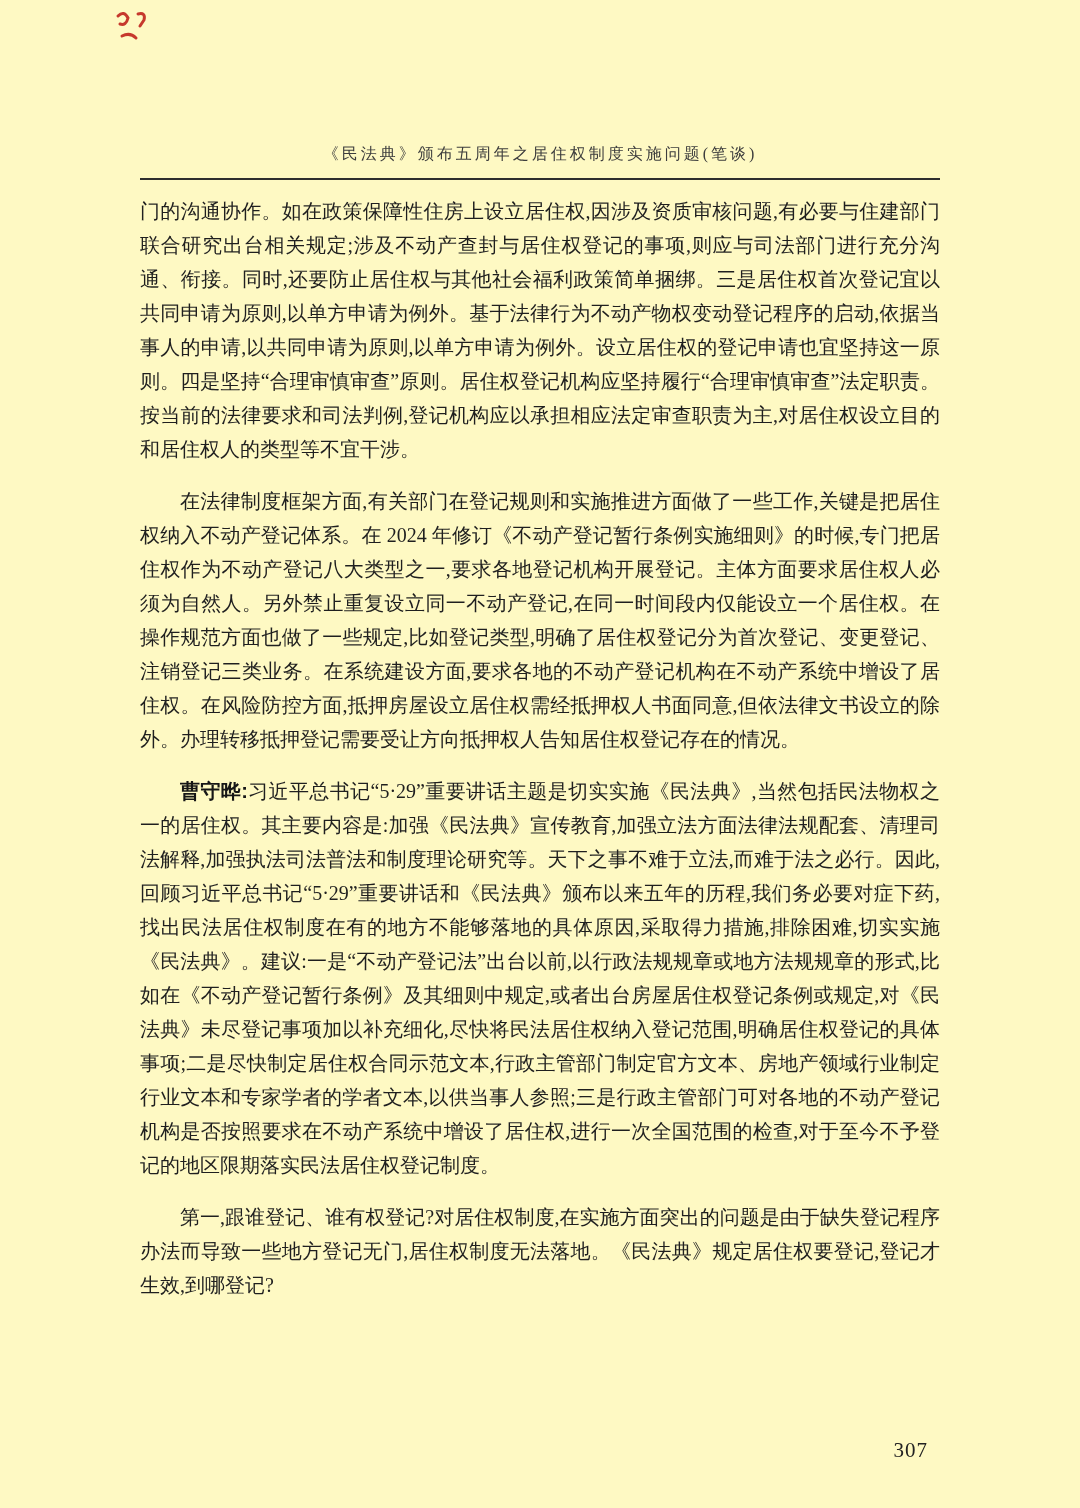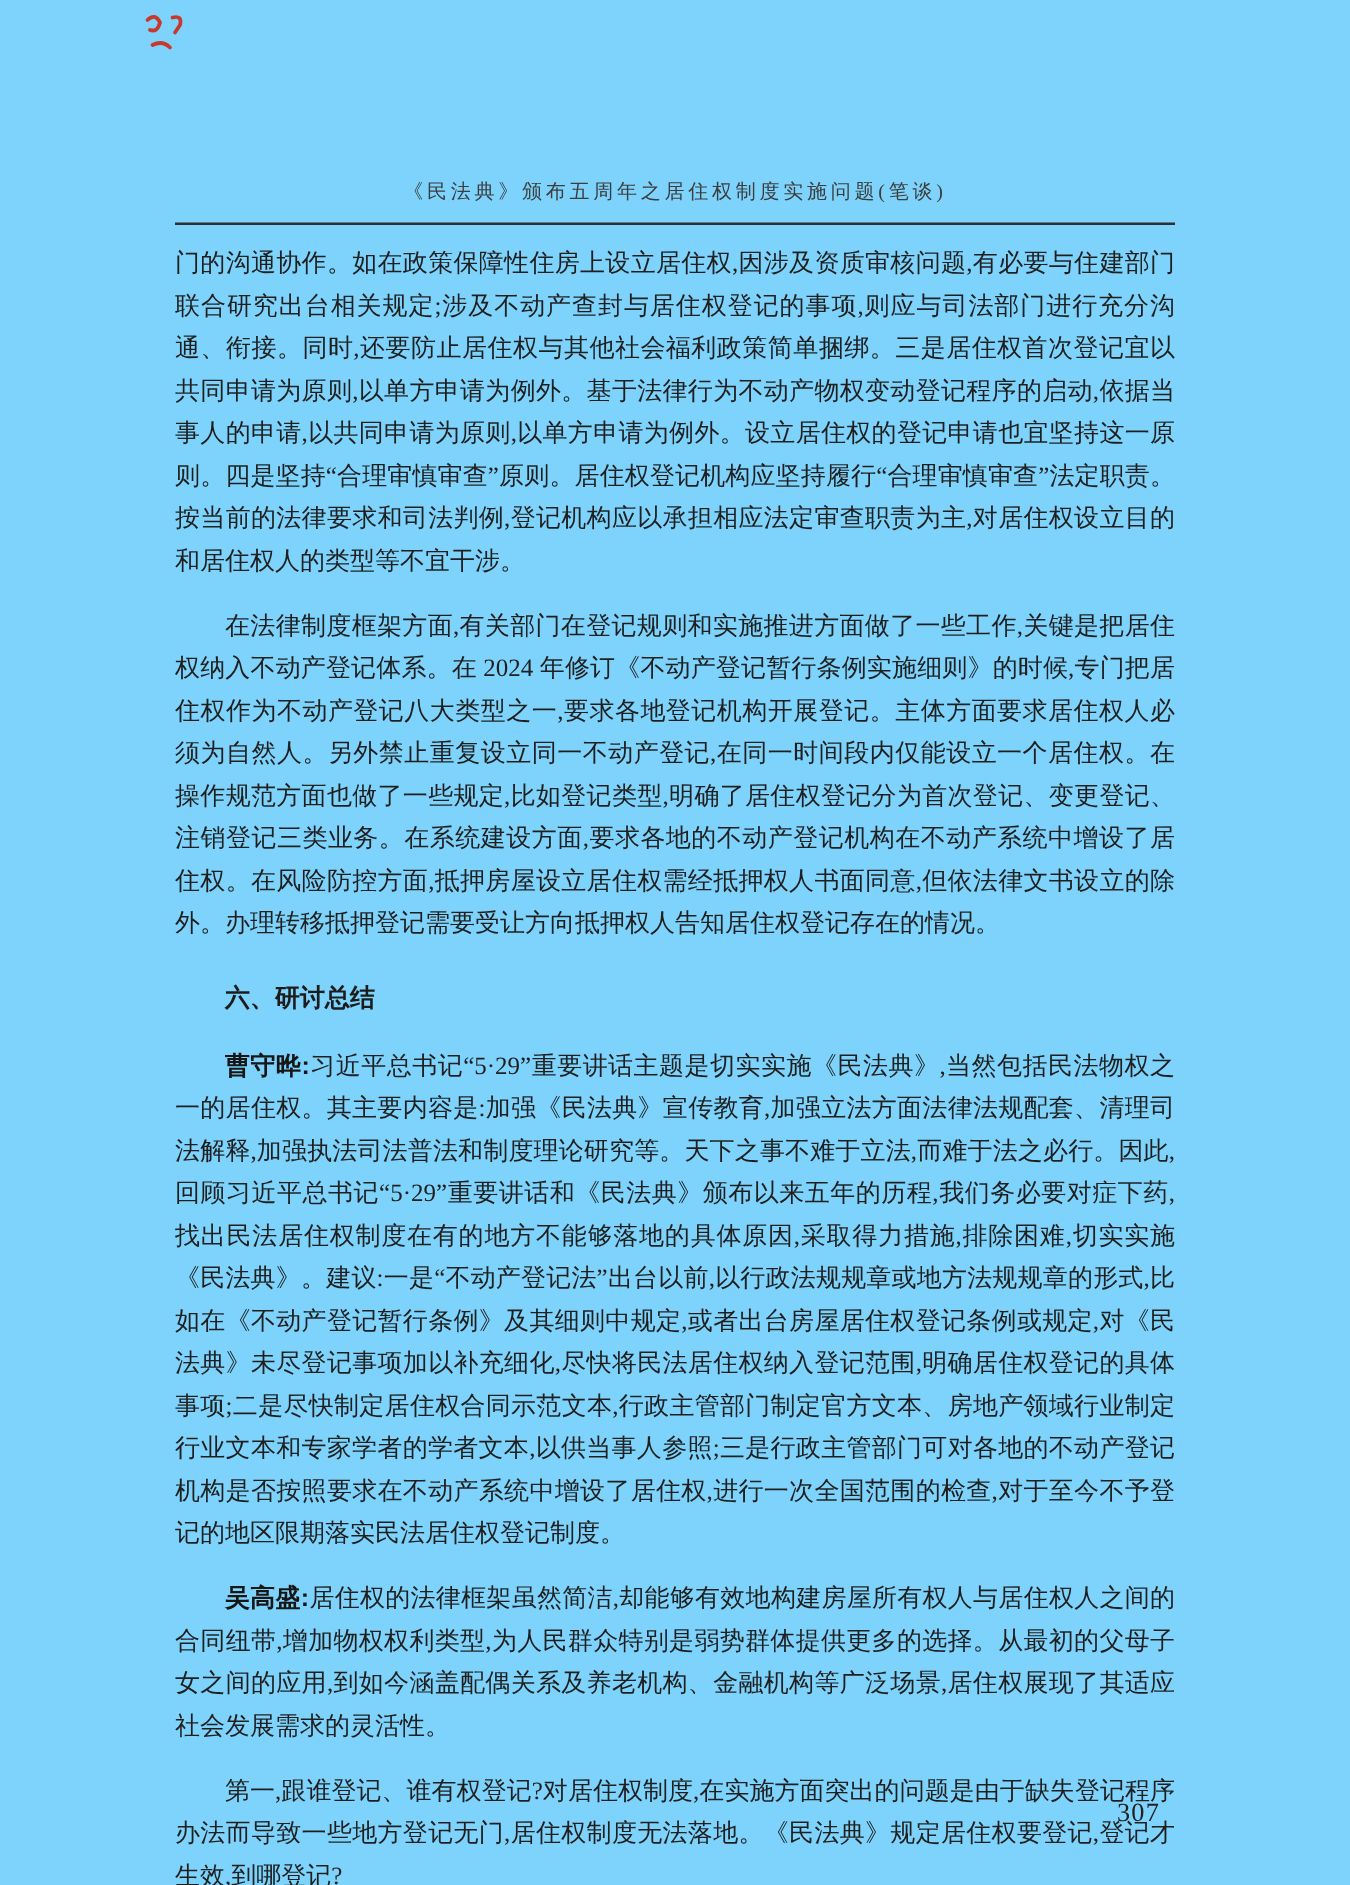--- a/index.html
+++ b/index.html
@@ -1,20 +1,20 @@
 <!DOCTYPE html>
 <html lang="zh"><head>
 <meta charset="utf-8">
 <style>
   html, body { margin: 0; padding: 0; background: #ffffff; }
   .page {
     position: relative;
     width: 1080px;
     height: 1508px;
-    background: #7dd3fc;
+    background: #fef9c3;
     font-family: "Liberation Serif", "DejaVu Serif", serif;
     color: #222222;
     overflow: hidden;
   }
   .corner-mark {
     position: absolute;
     left: 112px;
     top: 6px;
     width: 58px;
     height: 42px;
@@ -89,25 +89,23 @@
       <hr class="head-rule">
     </header>
 
     <main class="body-text">
 
       <p class="para">门的沟通协作。如在政策保障性住房上设立居住权,因涉及资质审核问题,有必要与住建部门联合研究出台相关规定;涉及不动产查封与居住权登记的事项,则应与司法部门进行充分沟通、衔接。同时,还要防止居住权与其他社会福利政策简单捆绑。三是居住权首次登记宜以共同申请为原则,以单方申请为例外。基于法律行为不动产物权变动登记程序的启动,依据当事人的申请,以共同申请为原则,以单方申请为例外。设立居住权的登记申请也宜坚持这一原则。四是坚持“合理审慎审查”原则。居住权登记机构应坚持履行“合理审慎审查”法定职责。按当前的法律要求和司法判例,登记机构应以承担相应法定审查职责为主,对居住权设立目的和居住权人的类型等不宜干涉。</p>
 
       <p class="para indent">在法律制度框架方面,有关部门在登记规则和实施推进方面做了一些工作,关键是把居住权纳入不动产登记体系。在 2024 年修订《不动产登记暂行条例实施细则》的时候,专门把居住权作为不动产登记八大类型之一,要求各地登记机构开展登记。主体方面要求居住权人必须为自然人。另外禁止重复设立同一不动产登记,在同一时间段内仅能设立一个居住权。在操作规范方面也做了一些规定,比如登记类型,明确了居住权登记分为首次登记、变更登记、注销登记三类业务。在系统建设方面,要求各地的不动产登记机构在不动产系统中增设了居住权。在风险防控方面,抵押房屋设立居住权需经抵押权人书面同意,但依法律文书设立的除外。办理转移抵押登记需要受让方向抵押权人告知居住权登记存在的情况。</p>
 
 
-      <h2 class="section-heading">六、研讨总结</h2>
 
       <p class="para indent"><span class="speaker">曹守晔:</span><span>习近平总书记“5·29”重要讲话主题是切实实施《民法典》,当然包括民法物权之一的居住权。其主要内容是:加强《民法典》宣传教育,加强立法方面法律法规配套、清理司法解释,加强执法司法普法和制度理论研究等。天下之事不难于立法,而难于法之必行。因此,回顾习近平总书记“5·29”重要讲话和《民法典》颁布以来五年的历程,我们务必要对症下药,找出民法居住权制度在有的地方不能够落地的具体原因,采取得力措施,排除困难,切实实施《民法典》。建议:一是“不动产登记法”出台以前,以行政法规规章或地方法规规章的形式,比如在《不动产登记暂行条例》及其细则中规定,或者出台房屋居住权登记条例或规定,对《民法典》未尽登记事项加以补充细化,尽快将民法居住权纳入登记范围,明确居住权登记的具体事项;二是尽快制定居住权合同示范文本,行政主管部门制定官方文本、房地产领域行业制定行业文本和专家学者的学者文本,以供当事人参照;三是行政主管部门可对各地的不动产登记机构是否按照要求在不动产系统中增设了居住权,进行一次全国范围的检查,对于至今不予登记的地区限期落实民法居住权登记制度。</span></p>
 
-      <p class="para indent"><span class="speaker">吴高盛:</span><span>居住权的法律框架虽然简洁,却能够有效地构建房屋所有权人与居住权人之间的合同纽带,增加物权权利类型,为人民群众特别是弱势群体提供更多的选择。从最初的父母子女之间的应用,到如今涵盖配偶关系及养老机构、金融机构等广泛场景,居住权展现了其适应社会发展需求的灵活性。</span></p>
 
       <p class="para indent">第一,跟谁登记、谁有权登记?对居住权制度,在实施方面突出的问题是由于缺失登记程序办法而导致一些地方登记无门,居住权制度无法落地。《民法典》规定居住权要登记,登记才生效,到哪登记?</p>
 
     </main>
   </div>
 
   <div class="page-number">307</div>
 
 </div>
 

